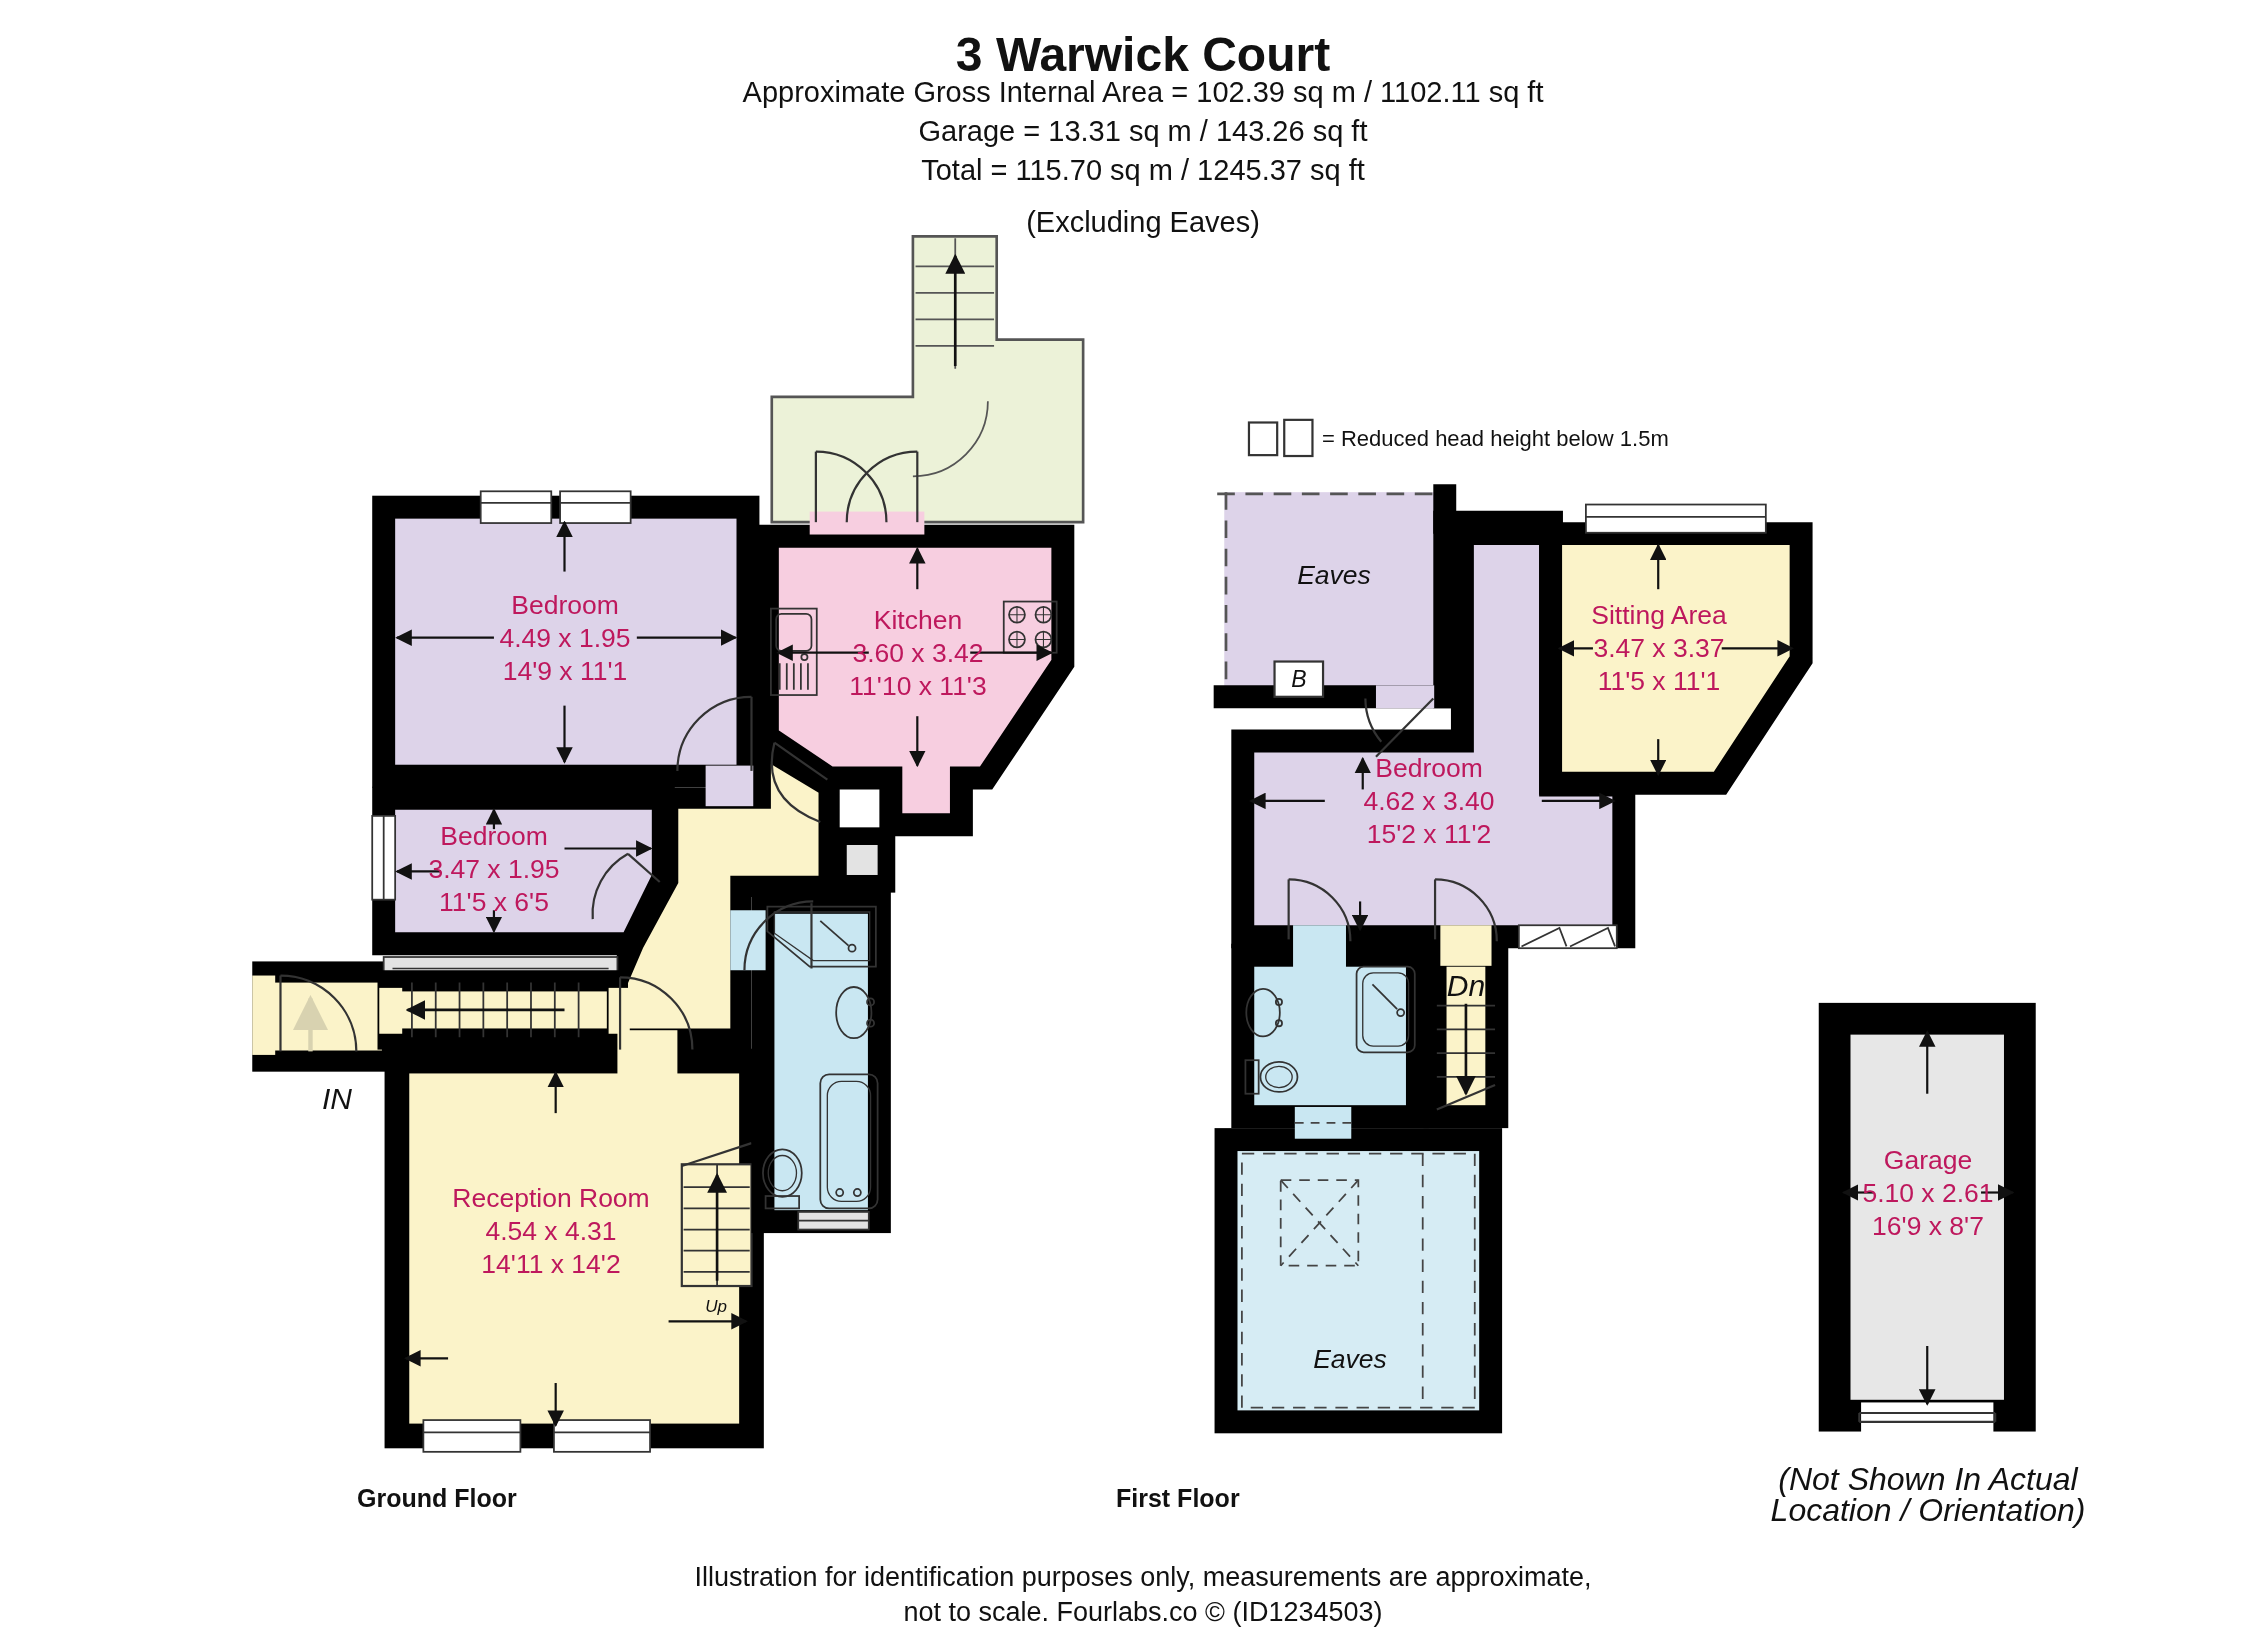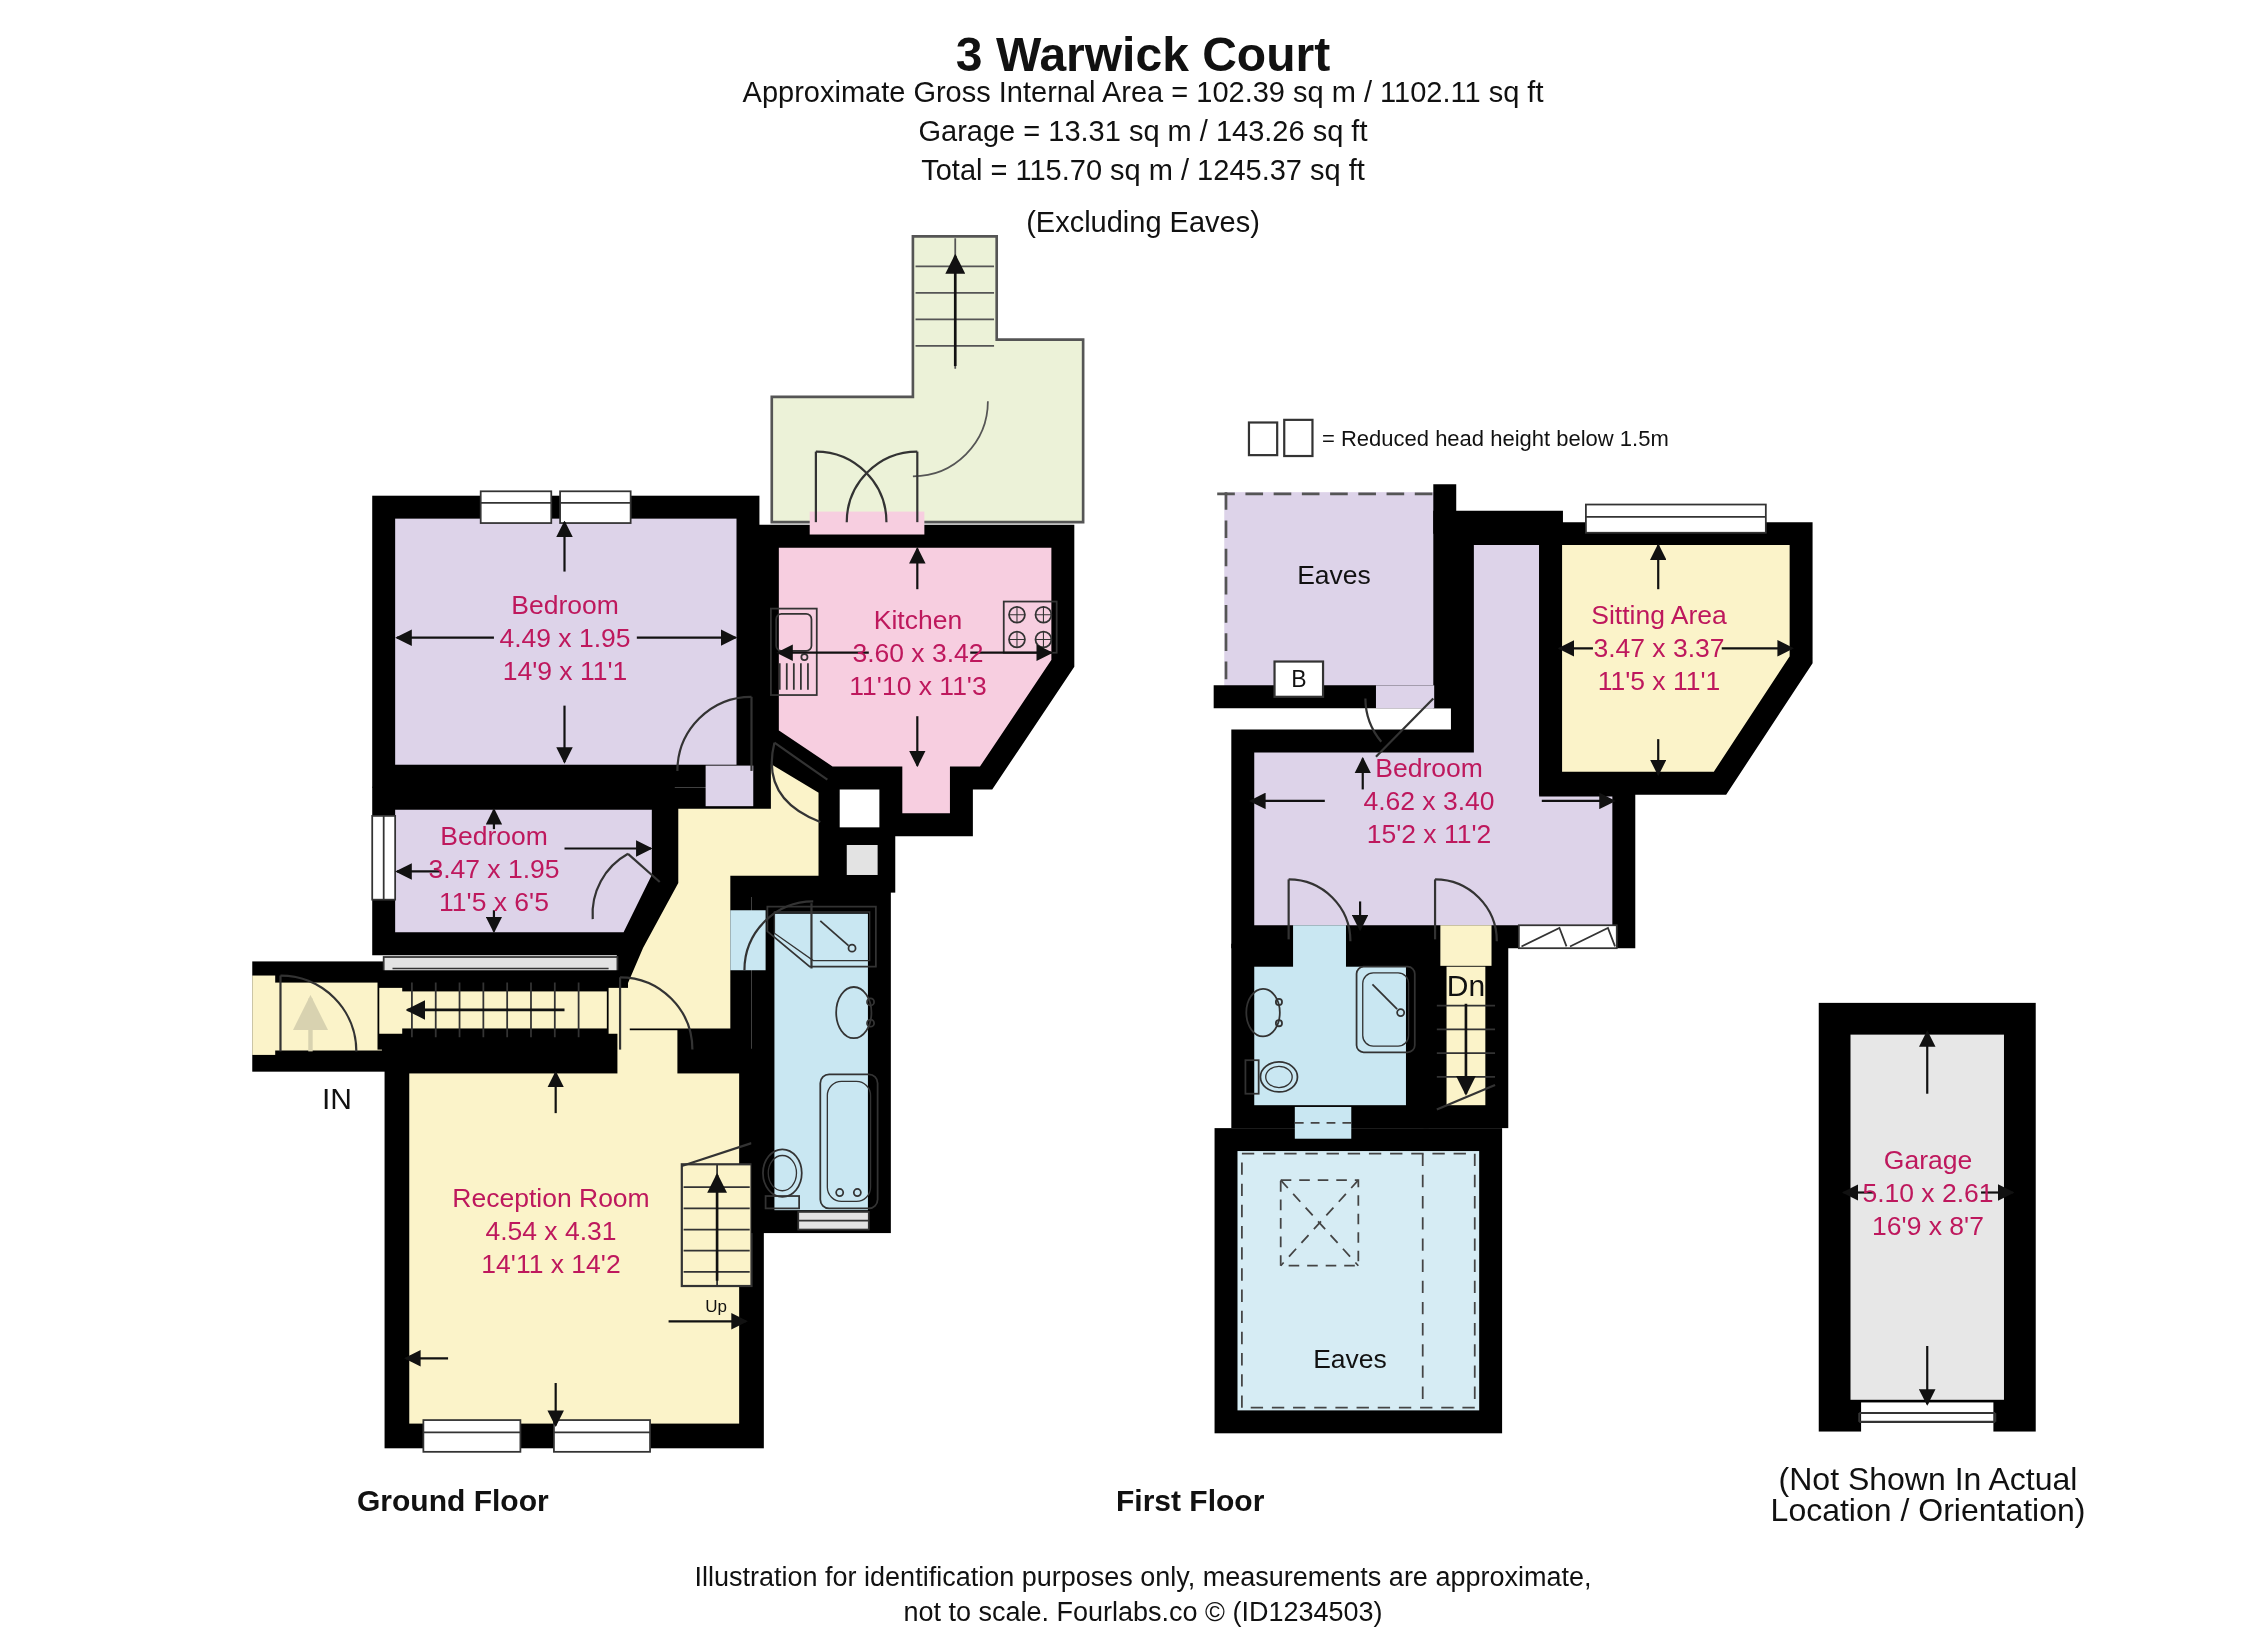--- a/index.html
+++ b/index.html
@@ -4,24 +4,24 @@
 <style>
   html,body{margin:0;padding:0;background:#ffffff;}
   #canvas{position:relative;width:2258px;height:1645px;background:#ffffff;overflow:hidden;
           font-family:"Liberation Sans","DejaVu Sans",sans-serif;color:#111;}
   svg{position:absolute;left:0;top:0;}
   .lbl{position:absolute;transform:translate(-50%,-50%);text-align:center;white-space:nowrap;color:#be185d;}
   .room-lbl .line{display:block;font-size:26.5px;line-height:33px;}
   .hdr{position:absolute;left:1143px;transform:translateX(-50%);text-align:center;white-space:nowrap;}
   .hdr-title{font-size:48px;font-weight:bold;}
   .hdr-sub{font-size:29px;}
-  .floor-lbl{position:absolute;font-size:30px;font-weight:bold;white-space:nowrap;}
+  .floor-lbl{position:absolute;font-size:25px;font-weight:bold;white-space:nowrap;}
   .footer-line{font-size:27px;}
   .legend-text{position:absolute;font-size:22px;white-space:nowrap;}
-  .ann{position:absolute;transform:translate(-50%,-50%);white-space:nowrap;}
+  .ann{position:absolute;transform:translate(-50%,-50%);white-space:nowrap;font-style:italic;}
   .garage-note{font-size:32px;}
 </style>
 </head>
 <body>
 
 <div id="canvas">
 
 <svg width="2258" height="1645" viewBox="0 0 2560 1865">
   <defs>
     <marker id="ah" viewBox="0 0 10 10" refX="9" refY="5" markerWidth="7.5" markerHeight="7.5" orient="auto-start-reverse">

